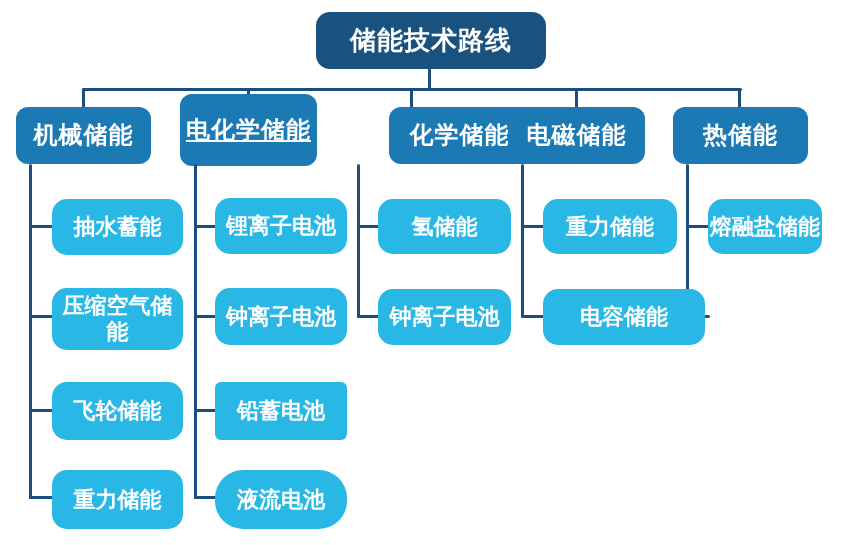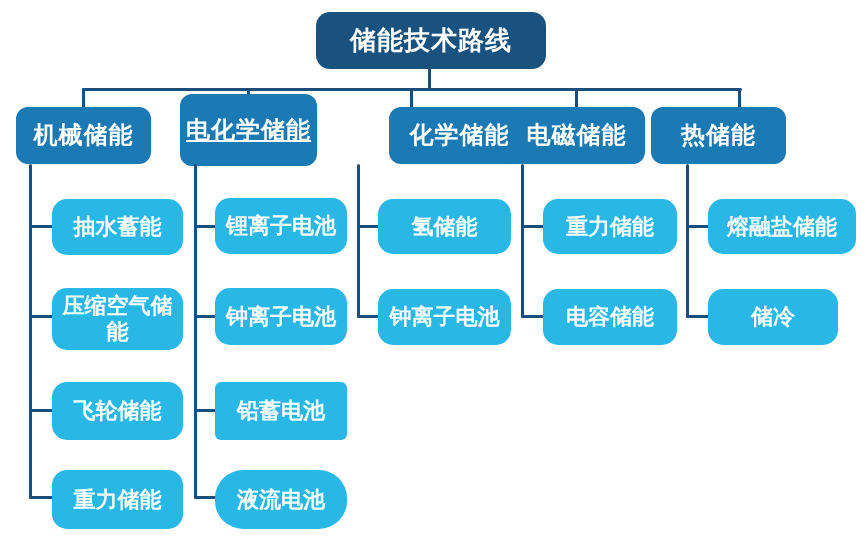--- a/index.html
+++ b/index.html
@@ -58,21 +58,21 @@
   <div class="line" style="left:82px; top:88px; width:3px; height:20px;"></div>
   <div class="line" style="left:247px; top:88px; width:3px; height:20px;"></div>
   <div class="line" style="left:410px; top:88px; width:3px; height:20px;"></div>
   <div class="line" style="left:575px; top:88px; width:3px; height:20px;"></div>
   <div class="line" style="left:738px; top:88px; width:3px; height:20px;"></div>
 
   <div class="node category" style="left:16px; top:107px; width:135px; height:57px;">机械储能</div>
   <div class="node category" style="left:180px; top:94px; width:137px; height:72px;text-decoration:underline;">电化学储能</div>
   <div class="node category" style="left:343px; top:107px; width:141px; height:57px;margin-left:46px;">化学储能</div>
   <div class="node category" style="left:508px; top:107px; width:137px; height:57px;">电磁储能</div>
-  <div class="node category" style="left:651px; top:107px; width:135px; height:57px;">热储能</div>
+  <div class="node category" style="left:673px; top:107px; width:135px; height:57px;">热储能</div>
 
   <div class="line" style="left:29px; top:164px; width:3px; height:335px;"></div>
   <div class="line" style="left:29px; top:225px; width:25px; height:3px;"></div>
   <div class="line" style="left:29px; top:315px; width:25px; height:3px;"></div>
   <div class="line" style="left:29px; top:409px; width:25px; height:3px;"></div>
   <div class="line" style="left:29px; top:496px; width:25px; height:3px;"></div>
 
   <div class="line" style="left:194px; top:164px; width:3px; height:335px;"></div>
   <div class="line" style="left:194px; top:225px; width:23px; height:3px;"></div>
   <div class="line" style="left:194px; top:315px; width:23px; height:3px;"></div>
@@ -98,18 +98,17 @@
 
   <div class="node leaf" style="left:215px; top:198px; width:132px; height:56px;">锂离子电池</div>
   <div class="node leaf" style="left:215px; top:288px; width:132px; height:57px;">钟离子电池</div>
   <div class="node leaf" style="left:215px; top:382px; width:132px; height:58px;border-radius:6px;">铅蓄电池</div>
   <div class="node leaf" style="left:215px; top:470px; width:132px; height:59px;border-radius:28px;">液流电池</div>
 
   <div class="node leaf" style="left:378px; top:199px; width:133px; height:55px;">氢储能</div>
   <div class="node leaf" style="left:378px; top:289px; width:133px; height:56px;">钟离子电池</div>
 
   <div class="node leaf" style="left:543px; top:199px; width:134px; height:55px;">重力储能</div>
-  <div class="node leaf" style="left:543px; top:289px; width:134px; height:56px;">电容储能</div>
+  <div class="node leaf" style="left:543px; top:289px; width:162px; height:56px;">电容储能</div>
 
-  <div class="node leaf" style="left:708px; top:199px; width:148px; height:55px;">熔融盐储能</div>
-  <div class="node leaf" style="left:708px; top:289px; width:130px; height:56px;">储冷</div>
+  <div class="node leaf" style="left:708px; top:199px; width:114px; height:55px;">熔融盐储能</div>
 
 </div>
 
 </body></html>

